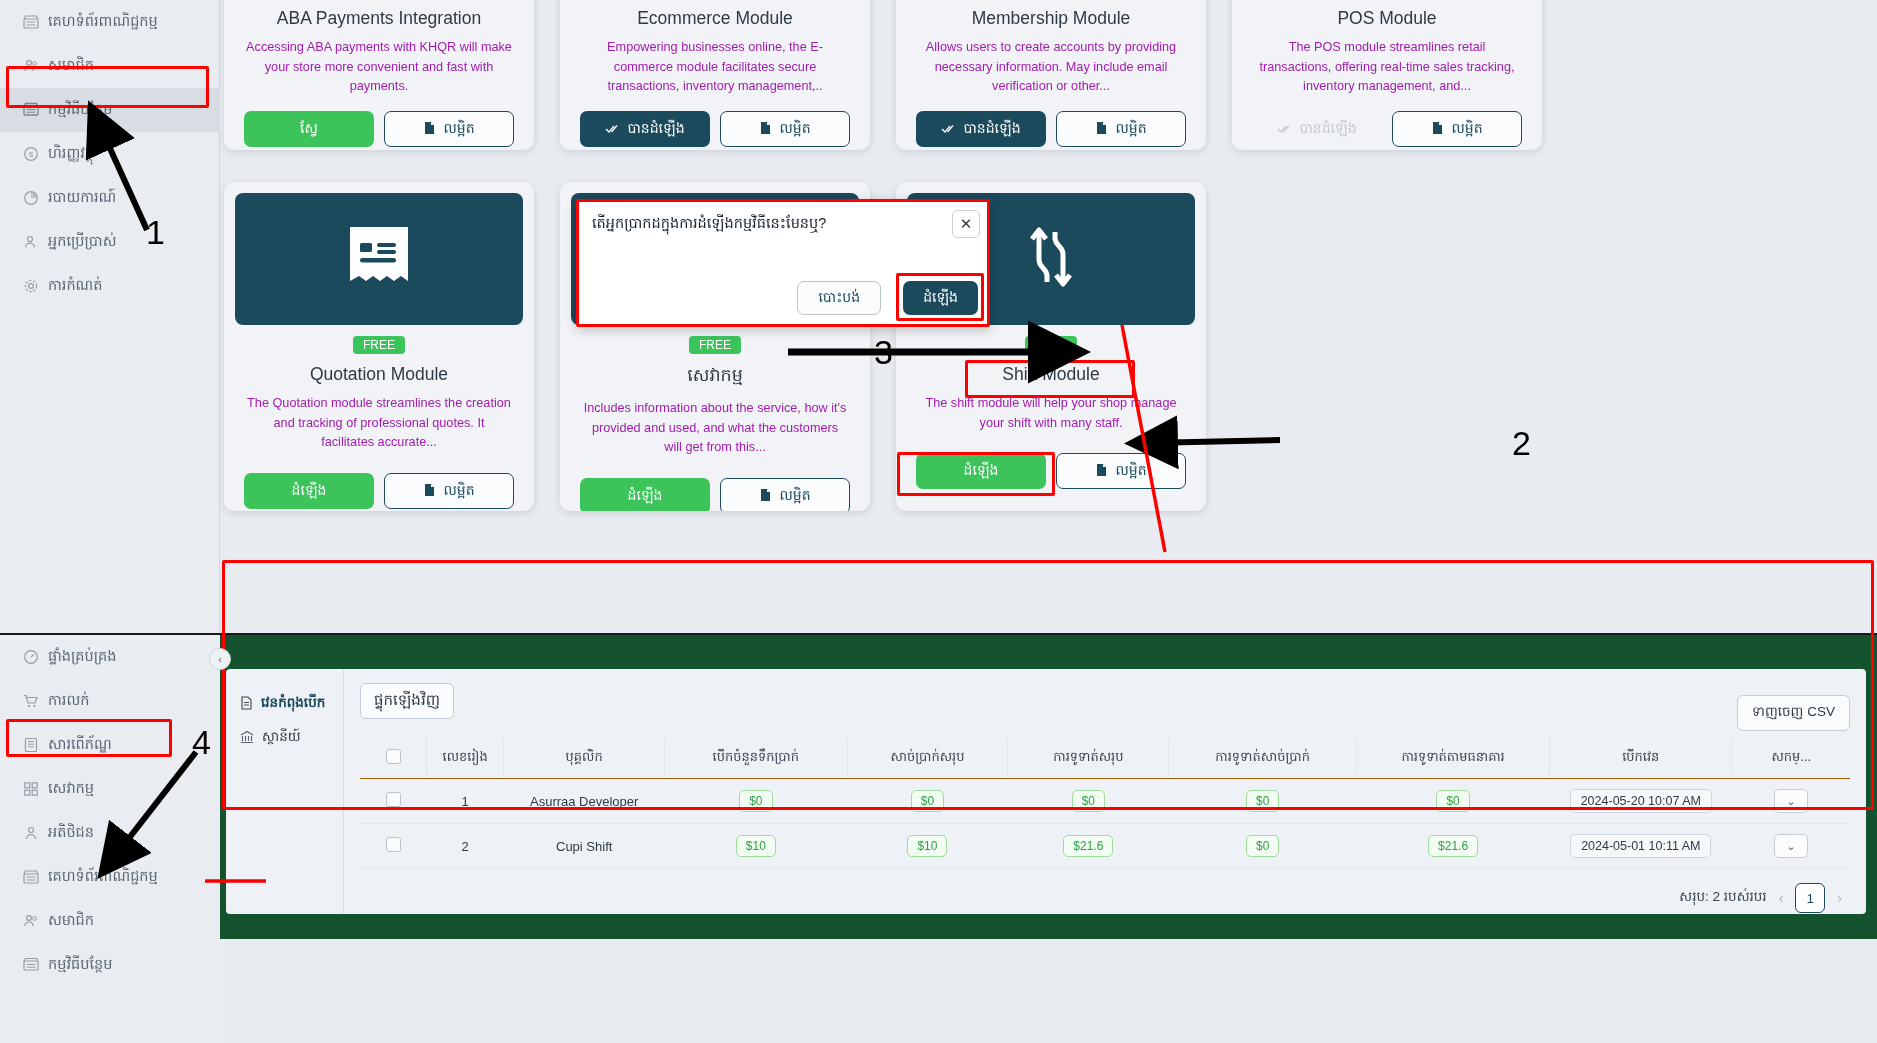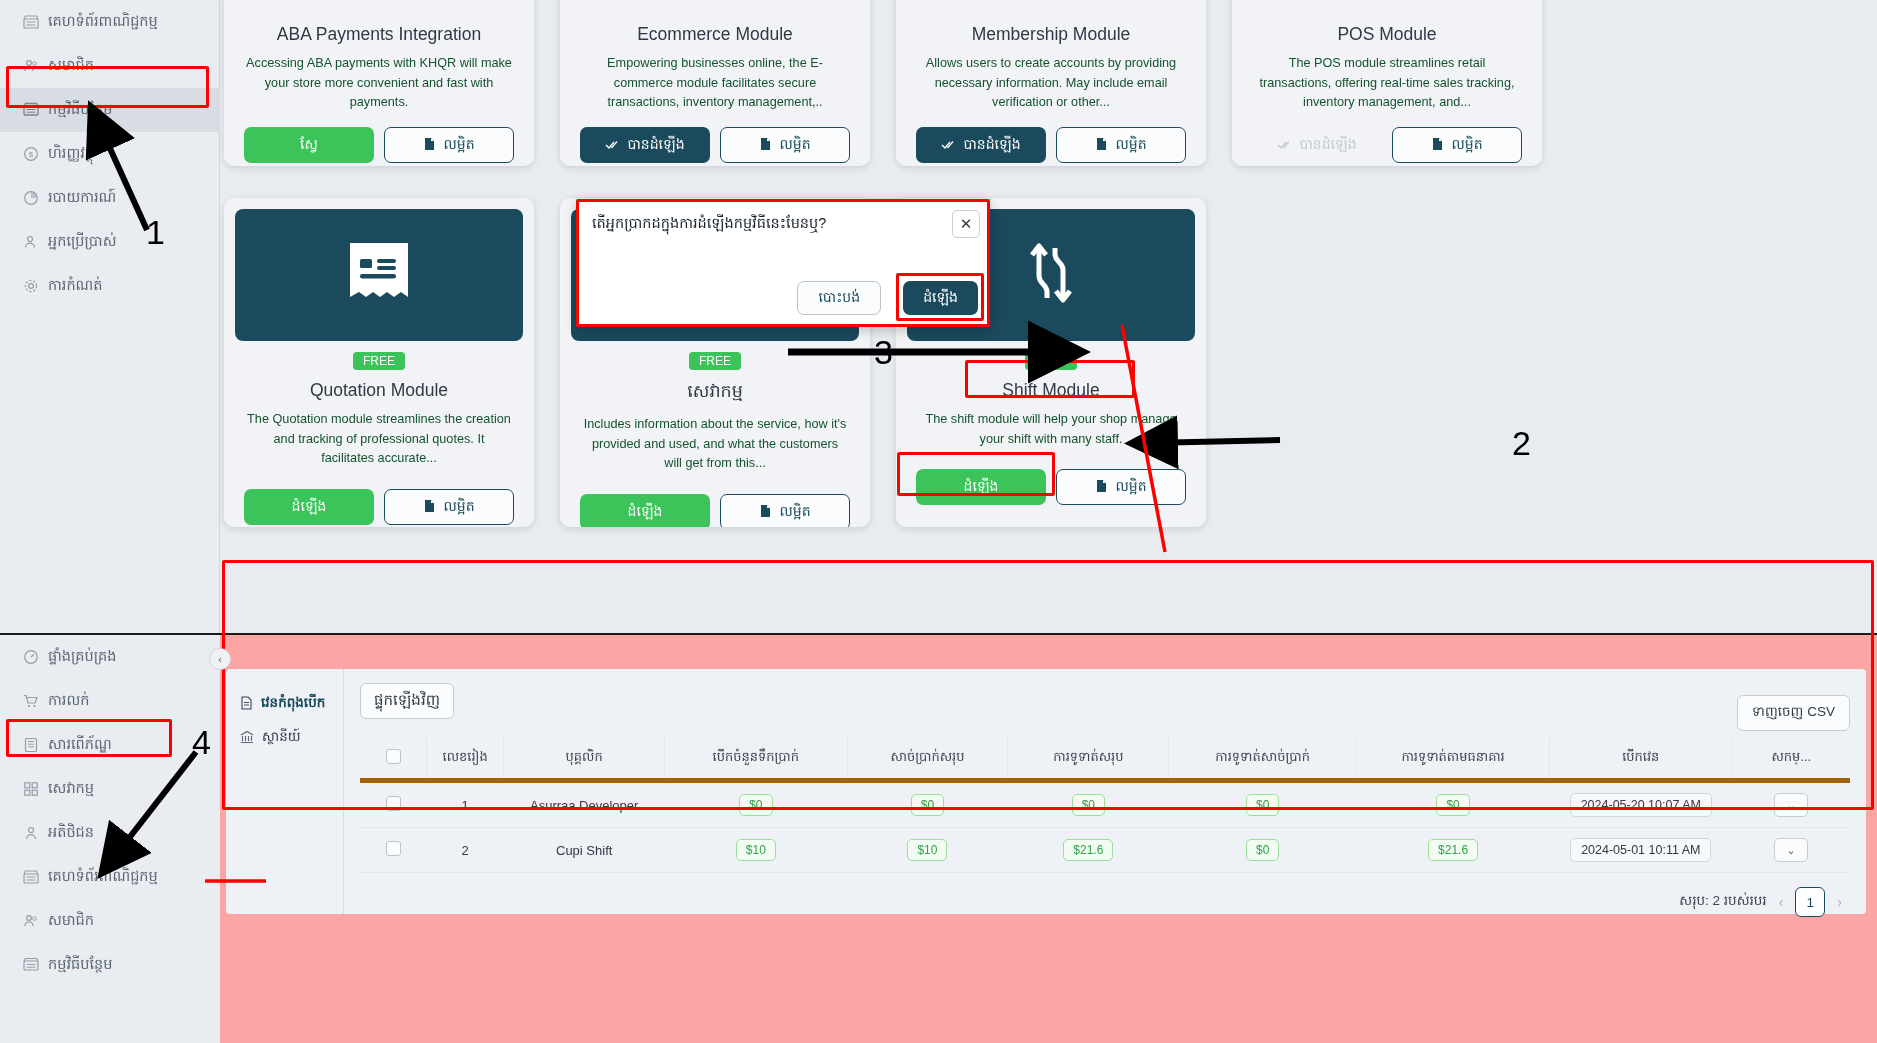--- a/index.html
+++ b/index.html
@@ -34,31 +34,31 @@
 
   
   .collapse-handle {
     position:absolute; left: 209px; top: 648px; width: 22px; height: 22px;
     border-radius: 50%; background:#eef1f5; border:1px solid #cfd5dd;
     display:flex; align-items:center; justify-content:center;
     font-size: 11px; color:#5c6672; z-index: 40;
   }
 
   
-  .cards-area { position:absolute; left:220px; top:16px; width:1657px; height:800px; }
+  .cards-area { position:absolute; left:220px; top:0; width:1657px; height:800px; }
   .card {
     position:absolute; width:310px; background:#f1f3f6;
     border-radius: 10px; box-shadow: 0 2px 7px rgba(20,40,60,.13);
     overflow: hidden;
   }
   .card-title {
     text-align:center; font-size: 17.5px; color:#2f3a45; padding: 8px 14px 0; font-weight: 400;
   }
   .card-desc {
-    text-align:center; font-size: 12.7px; color:#14532d; line-height:1.55;
+    text-align:center; font-size: 12.7px; color:#a21caf; line-height:1.55;
     padding: 9px 22px 0;
   }
   .card-btns { display:flex; gap:10px; padding: 14px 20px 17px; }
   .btn {
     flex:1; height:36px; border-radius:7px; display:flex; align-items:center; justify-content:center;
     gap:7px; font-size:14px; cursor:pointer; border:1px solid transparent;
   }
   .btn-green { background:#3cc45b; color:#fff; }
   .btn-dark { background:#1b4a5c; color:#fff; }
   .btn-outline { background:#fbfcfd; color:#1b4a5c; border:1px solid #1b4a5c; }
@@ -85,22 +85,22 @@
     display:flex; align-items:center; justify-content:center; font-size:15px; color:#2f3a45;
   }
   .modal-actions { position:absolute; right:12px; bottom:12px; display:flex; gap:22px; }
   .modal-btn { height:34px; padding: 0 20px; border-radius:7px; font-size:14px;
     display:flex; align-items:center; justify-content:center; }
   .modal-cancel { background:#fbfcfd; color:#1b4a5c; border:1px solid #b9c3cc; }
   .modal-confirm { background:#1b4a5c; color:#fff; }
 
   
   .bottom-panel {
-    position:absolute; left:220px; top:633px; width:1657px; height:410px;
-    background:#fca5a5; border-top: 2px solid #1a1a1a;
+    position:absolute; left:220px; top:633px; width:1657px; height:306px;
+    background:#14532d; border-top: 2px solid #1a1a1a;
   }
   .table-card {
     position:absolute; left:6px; top:34px; width:1640px; height:245px;
     background:#eef1f5; border-radius: 4px; display:flex;
   }
   .tabs-col { width:118px; padding: 18px 0 0 14px; border-right:1px solid #d8dde4; }
   .tab-item { display:flex; align-items:center; gap:8px; font-size:13.5px; color:#2f3a45; height:34px; white-space:nowrap;}
   .tab-item.active { color:#1b4a5c; font-weight:600; }
   .table-col { flex:1; padding: 14px 16px 0 16px; position:relative; }
   .chip-btn {
@@ -108,21 +108,21 @@
     font-size:15px; color:#2f3a45; padding: 6px 13px;
   }
   .export-btn {
     position:absolute; right:16px; top:26px;
     border:1px solid #c5ccd5; background:#fbfcfd; border-radius:6px;
     font-size:13.5px; color:#2f3a45; padding: 7px 14px;
   }
   table.grid { width:100%; border-collapse: collapse; margin-top: 18px; table-layout: fixed;}
   table.grid th {
     font-size: 13px; color:#3a444f; font-weight:400; padding: 11px 4px; text-align:center;
-    border-bottom:5px solid #a16207; border-right:1px solid #e3e7ec; white-space:nowrap;
+    border-bottom:1px solid #a16207; border-right:1px solid #e3e7ec; white-space:nowrap;
   }
   table.grid th:last-child { border-right:none; }
   table.grid td {
     font-size:13px; color:#2f3a45; padding: 10px 4px; text-align:center;
     border-bottom:1px solid #e3e7ec;
   }
   .cb { width:15px; height:15px; border:1px solid #b9c3cc; border-radius:3px; background:#fbfcfd; display:inline-block; }
   .money {
     display:inline-block; border:1px solid #9ede9b; background:#f2fcf2; color:#2fa14a;
     border-radius:5px; font-size:12px; padding: 3px 9px;

